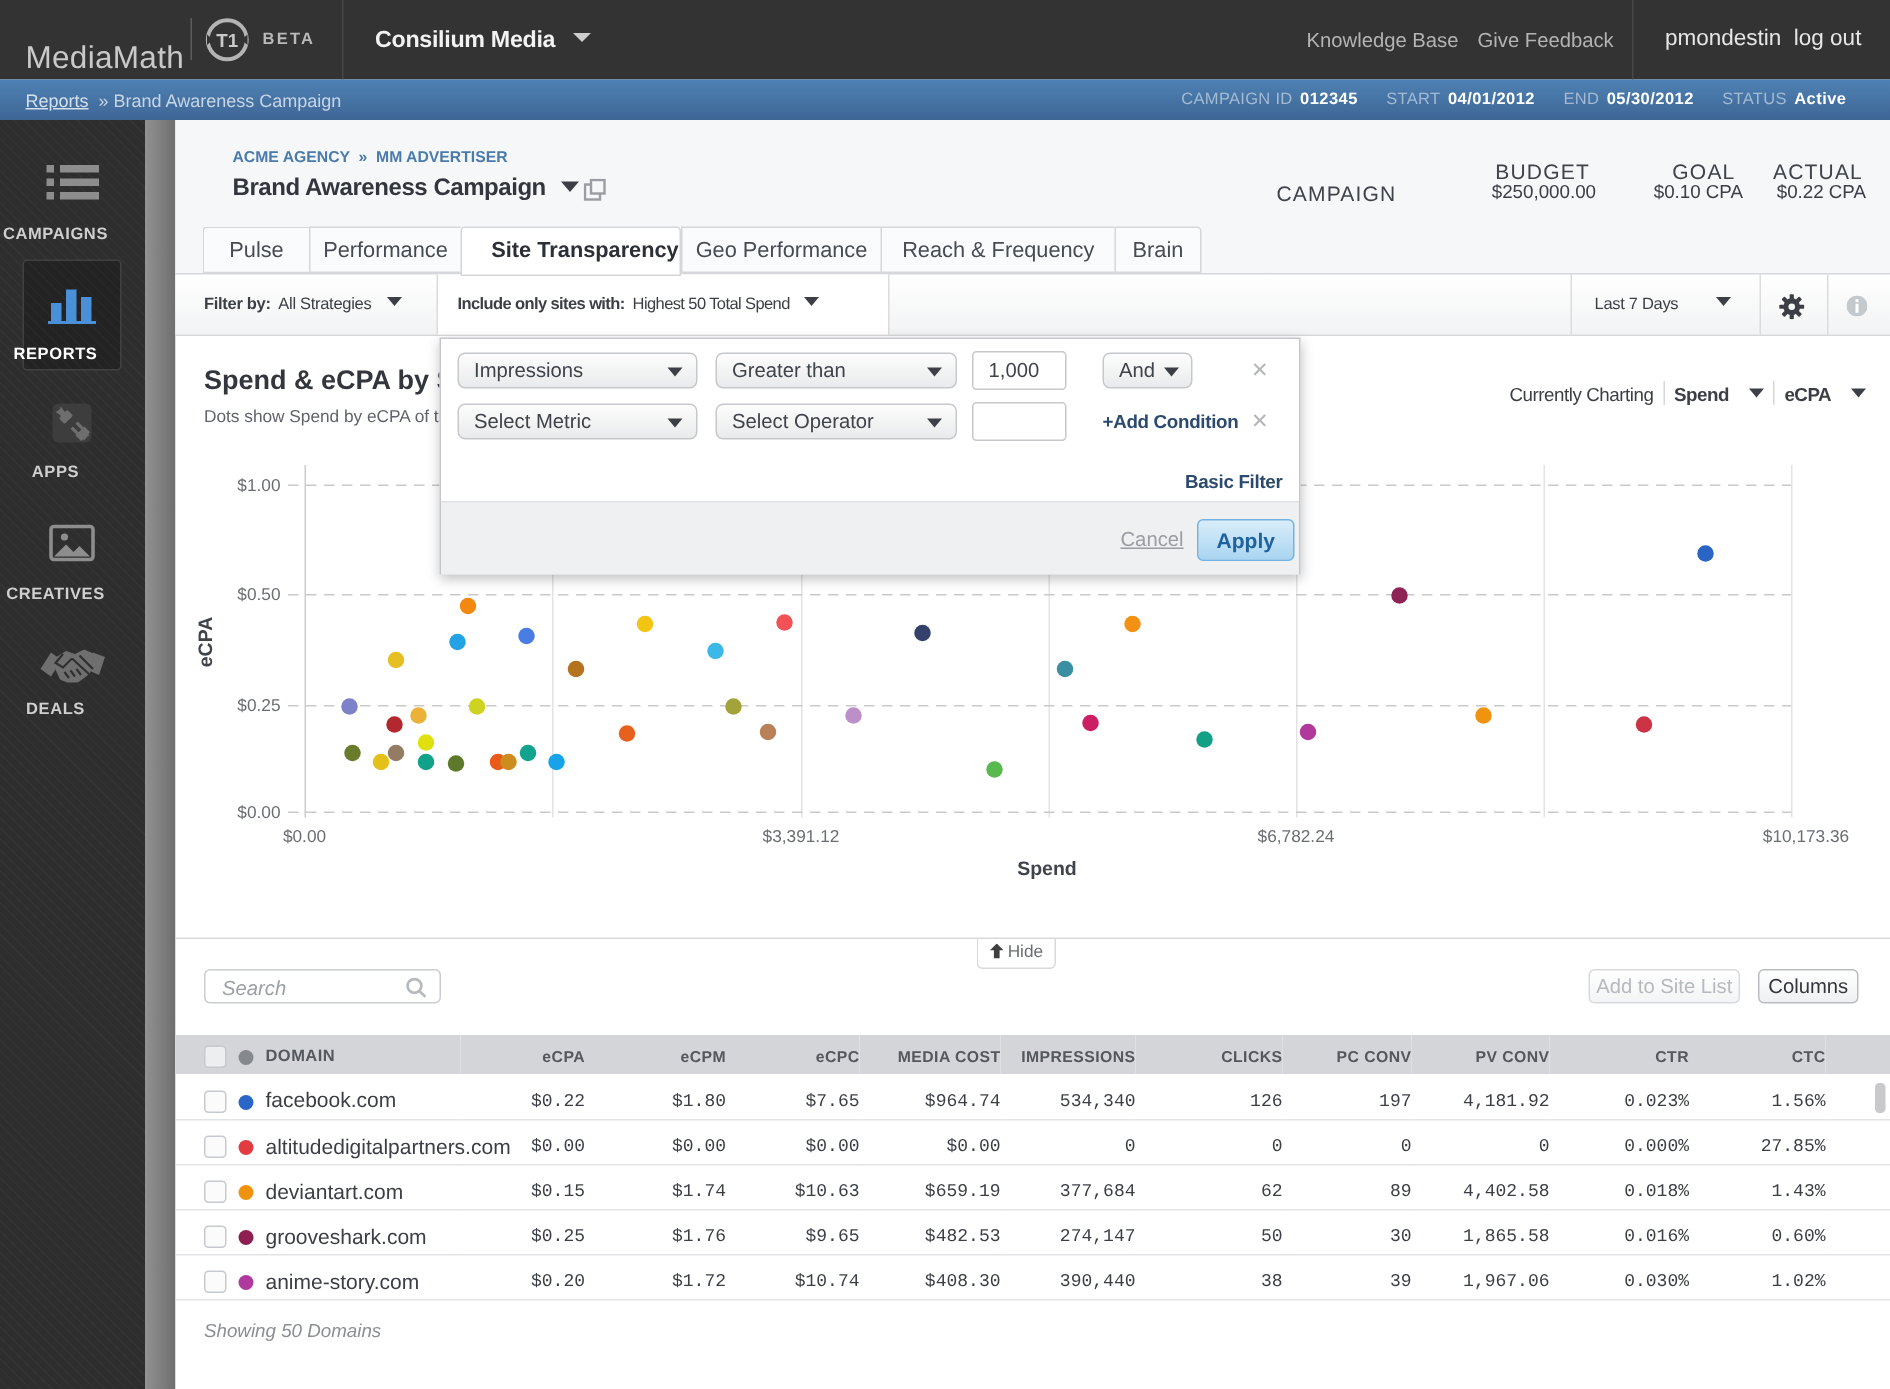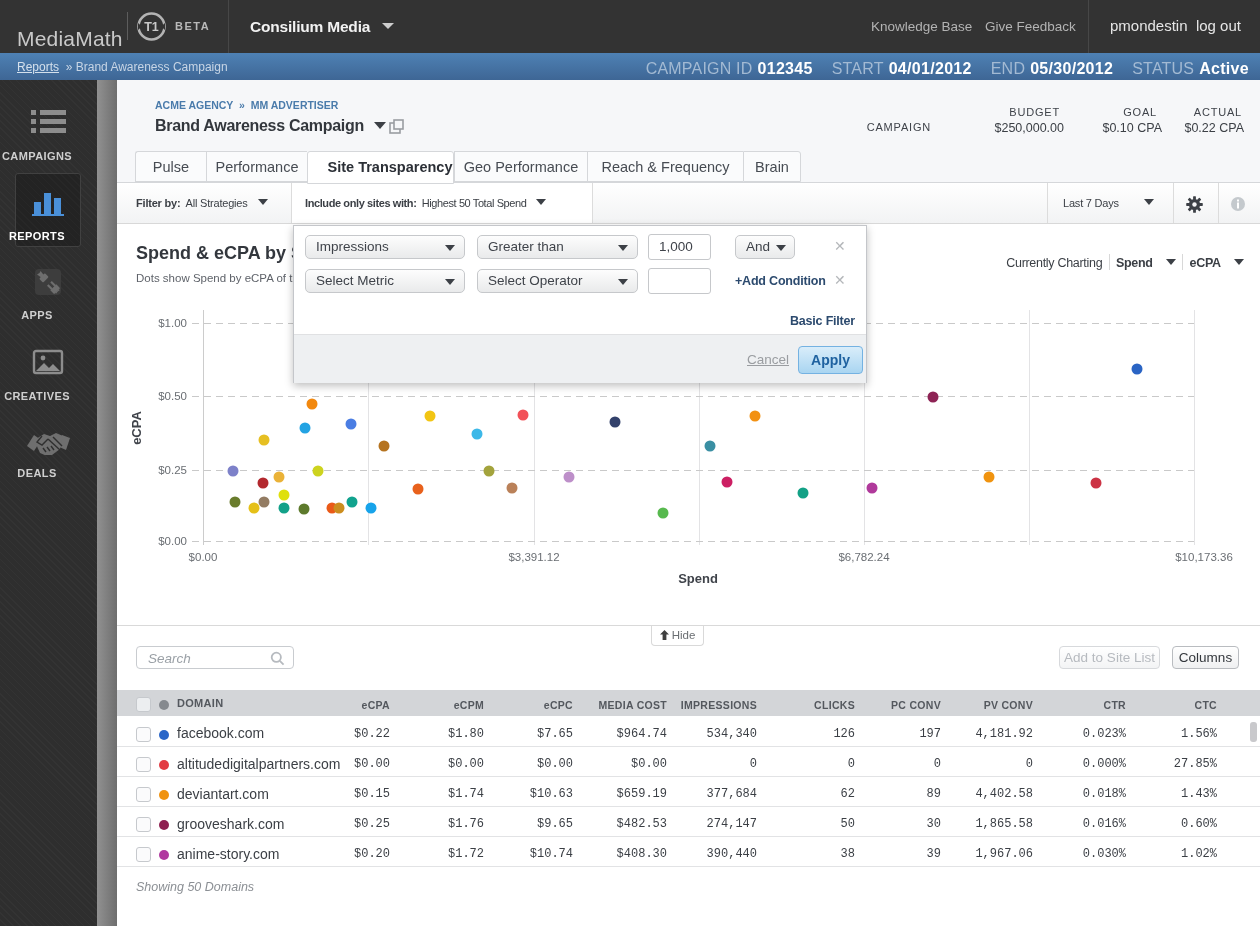--- a/index.html
+++ b/index.html
@@ -16,39 +16,39 @@
   .beta { position:absolute; left:175px; top:20px; font-size:11px; font-weight:bold; color:#b9b9b9; letter-spacing:1.5px; }
   .org { position:absolute; left:250px; top:18px; font-size:15.5px; font-weight:bold; color:#f2f2f2; letter-spacing:-0.2px; }
   .org .caret { display:inline-block; margin-left:12px; vertical-align:3px; width:0; height:0; border-left:6px solid transparent; border-right:6px solid transparent; border-top:6px solid #cdcdcd; }
   .tb-link { position:absolute; top:19px; font-size:13.5px; color:#b3b3b3; }
   .tb-user { position:absolute; top:17px; font-size:15px; color:#e6e6e6; }
 
   
   .bluebar { position:absolute; left:0; top:53px; width:1260px; height:27px; background:linear-gradient(#4e81b4,#3e6695); }
   .bb-left { position:absolute; left:17px; top:7px; font-size:12px; color:#c7d5e5; }
   .bb-left a { color:#d4e0ec; text-decoration:underline; }
-  .bb-right { position:absolute; right:11px; top:7px; font-size:16px; color:#a3bad3; letter-spacing:0.2px; }
+  .bb-right { position:absolute; right:29px; top:7px; font-size:11px; color:#a3bad3; letter-spacing:0.2px; }
   .bb-right b { color:#ffffff; margin-left:5px; letter-spacing:0.3px; }
   .bb-right span.gap { margin-left:19px; }
 
   
   .sidebar { position:absolute; left:0; top:80px; width:97px; height:846px;
     background:repeating-linear-gradient(45deg, #2e2e2e 0 4px, #333333 4px 5px); }
   .gutter { position:absolute; left:97px; top:80px; width:20px; height:846px; background:linear-gradient(90deg,#919191,#6e6e6e); }
   .sb-label { position:absolute; width:74px; text-align:center; font-size:11px; font-weight:bold; color:#cfcfcf; letter-spacing:0.4px; }
   .sb-active { position:absolute; left:15px; top:173px; width:66px; height:74px; background:rgba(0,0,0,0.22); border:1px solid #414141; border-radius:3px; }
   .sb-icon { position:absolute; left:0; width:97px; text-align:center; }
 
   
   .main { position:absolute; left:117px; top:80px; width:1143px; height:846px; background:#ffffff; }
   .pagehead { position:absolute; left:117px; top:80px; width:1143px; height:102px; background:#f6f7f9; }
   .crumb { position:absolute; left:155px; top:99px; font-size:10.5px; font-weight:bold; color:#4a7bab; letter-spacing:0; }
   .ctitle { position:absolute; left:155px; top:117px; font-size:16px; font-weight:bold; color:#33373d; letter-spacing:-0.3px; }
   .ctitle .caret { display:inline-block; margin-left:10px; vertical-align:2px; width:0; height:0; border-left:6px solid transparent; border-right:6px solid transparent; border-top:7px solid #3c4046; }
-  .stat-lab { position:absolute; top:106px; font-size:11px; color:#3f434a; letter-spacing:0.8px; white-space:nowrap; }
+  .stat-lab { position:absolute; top:106px; font-size:14px; color:#3f434a; letter-spacing:0.8px; white-space:nowrap; }
   .stat-val { position:absolute; top:121px; font-size:12.5px; color:#3c4046; white-space:nowrap; }
   .tab { position:absolute; top:151px; height:31px; background:#fafbfc; border:1px solid #d5d7da; border-right:none; color:#474c53; font-size:14.5px; text-align:center; line-height:30px; }
   .tab.first { border-radius:3px 0 0 0; }
   .tab.last { border-right:1px solid #d5d7da; border-radius:0 3px 0 0; }
   .tab.active { background:#ffffff; height:33px; font-weight:bold; color:#2b2f36; border-right:1px solid #d5d7da; border-radius:3px 3px 0 0; z-index:5; }
 
   
   .filterbar { position:absolute; left:117px; top:182px; width:1143px; height:42px; background:linear-gradient(#ffffff,#f2f3f4); border-top:1px solid #d5d7da; border-bottom:1px solid #d8d8d8; }
   .fb-item { position:absolute; top:183px; height:40px; line-height:40px; font-size:11px; color:#3c4046; white-space:nowrap; z-index:3; letter-spacing:-0.2px; }
   .fb-sep { position:absolute; top:183px; width:1px; height:40px; background:#dcdcdc; z-index:3; }

